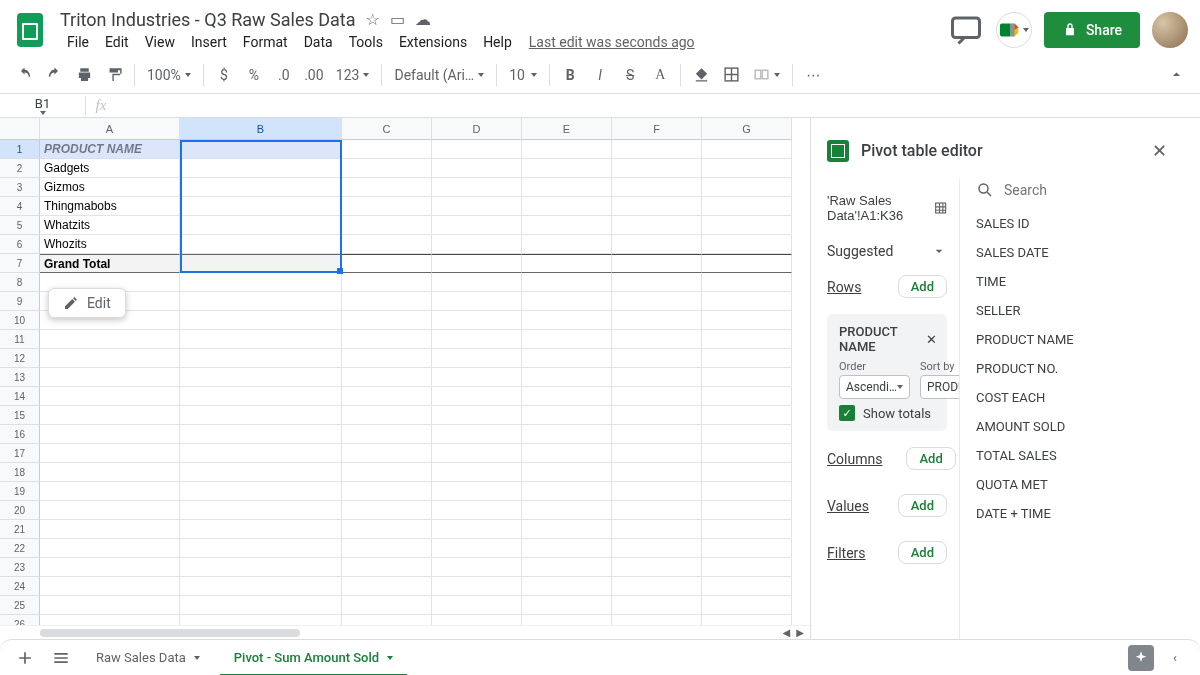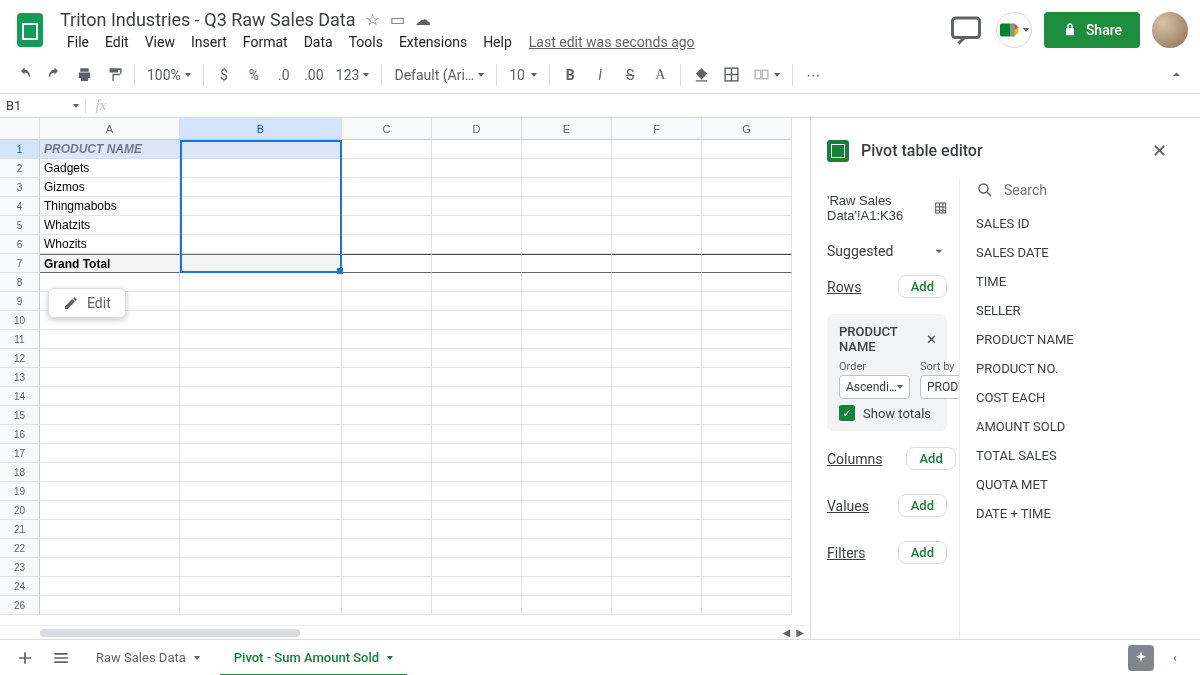--- a/index.html
+++ b/index.html
@@ -28,21 +28,21 @@
   .avatar{width:36px;height:36px;border-radius:50%;background:radial-gradient(circle at 30% 30%,#d8c4a8,#8b6e4e);}
   
   .toolbar{display:flex;align-items:center;height:38px;border-bottom:1px solid var(--gborder);padding:0 10px;gap:2px;}
   .tbtn{min-width:28px;height:28px;display:flex;align-items:center;justify-content:center;color:#5f6368;cursor:pointer;border-radius:2px;font-size:14px;}
   .tsep{width:1px;height:22px;background:#dadce0;margin:0 4px;}
   .tsel{display:flex;align-items:center;gap:4px;padding:0 6px;}
   .caret{width:0;height:0;border-left:3px solid transparent;border-right:3px solid transparent;border-top:4px solid #5f6368;}
   .tbtn svg{width:17px;height:17px;}
   
   .fxrow{display:flex;align-items:center;height:24px;border-bottom:1px solid var(--gborder);}
-  .namebox{width:86px;border-right:1px solid var(--gborder);display:flex;align-items:center;justify-content:space-between;padding:0 6px;font-size:13px;color:#3c4043;font-family:Arial;}
+  .namebox{width:86px;border-right:1px solid var(--gborder);display:flex;align-items:center;justify-content:space-between;padding:0 6px;font-size:13px;color:#3c4043;font-family:Arial;flex-direction:column;}
   .fx{width:30px;display:flex;align-items:center;justify-content:center;color:#bdc1c6;font-style:italic;font-family:serif;font-size:15px;}
   .fxinput{flex:1;}
   
   .workspace{display:flex;height:calc(675px - 56px - 38px - 24px - 36px);}
   .sheet{flex:1;display:flex;flex-direction:column;position:relative;overflow:hidden;}
   .colheads{display:flex;height:22px;}
   .corner{width:40px;border-right:1px solid #e0e0e0;border-bottom:1px solid #ccc;background:#f8f9fa;}
   .ch{flex:0 0 140px;min-width:50px;border-right:1px solid #e0e0e0;border-bottom:1px solid #ccc;background:#f8f9fa;font-size:11px;color:#5f6368;display:flex;align-items:center;justify-content:center;font-family:Arial;}
   .ch.wide{flex:0 0 162px;}
   .ch.nw{flex:0 0 90px;}
@@ -88,21 +88,21 @@
   .rccol label{font-size:11px;color:#5f6368;}
   .sel{border:1px solid #bdc1c6;background:#fff;border-radius:4px;font-size:12px;padding:4px 6px;display:flex;justify-content:space-between;align-items:center;cursor:pointer;}
   .chkrow{display:flex;align-items:center;gap:8px;font-size:13px;color:#3c4043;}
   .chkbox{width:16px;height:16px;background:#188038;border-radius:2px;display:flex;align-items:center;justify-content:center;color:#fff;font-size:11px;}
   .rpright{flex:1;padding:0 16px;display:flex;flex-direction:column;}
   .srch{display:flex;align-items:center;gap:8px;border-bottom:1px solid transparent;padding:2px 0 8px 0;color:#5f6368;}
   .srch input{border:none;outline:none;font-size:14px;flex:1;}
   .fieldlist{display:flex;flex-direction:column;gap:14px;padding-top:8px;}
   .field{font-size:13px;color:#3c4043;cursor:grab;}
   
-  .sheetbar{height:36px;border-top:1px solid var(--gborder);display:flex;align-items:center;padding:0 10px;gap:6px;}
+  .sheetbar{height:36px;border-top:1px solid var(--gborder);display:flex;align-items:center;padding:0 10px;gap:6px;border-radius:12px;}
   .sbic{width:30px;height:30px;display:flex;align-items:center;justify-content:center;color:#5f6368;cursor:pointer;border-radius:4px;}
   .tab{padding:0 14px;height:36px;display:flex;align-items:center;gap:8px;font-size:13px;color:#5f6368;cursor:pointer;}
   .tab.active{color:#188038;font-weight:500;box-shadow:inset 0 -2px 0 #188038;}
   .sbspacer{flex:1;}
   .toolbar .collapse{margin-left:auto;}
   .scrollh{height:14px;background:#fff;border-top:1px solid #f0f0f0;display:flex;align-items:center;}
   .scrollh .thumb{height:8px;width:260px;background:#dadce0;border-radius:4px;margin-left:40px;}
   .scrollh .arrows{margin-left:auto;display:flex;gap:6px;padding-right:6px;color:#5f6368;font-size:10px;}
   .explore{width:26px;height:26px;background:#80868b;border-radius:4px;display:flex;align-items:center;justify-content:center;color:#fff;}
 </style>
@@ -490,20 +490,30 @@
           <div class="cell"></div>
           <div class="cell wide"></div>
           <div class="cell nw"></div>
           <div class="cell nw"></div>
           <div class="cell nw"></div>
           <div class="cell nw"></div>
           <div class="cell nw"></div>
         </div>
         <div class="grow">
           <div class="rh">24</div>
+          <div class="cell"></div>
+          <div class="cell wide"></div>
+          <div class="cell nw"></div>
+          <div class="cell nw"></div>
+          <div class="cell nw"></div>
+          <div class="cell nw"></div>
+          <div class="cell nw"></div>
+        </div>
+        <div class="grow">
+          <div class="rh">25</div>
           <div class="cell"></div>
           <div class="cell wide"></div>
           <div class="cell nw"></div>
           <div class="cell nw"></div>
           <div class="cell nw"></div>
           <div class="cell nw"></div>
           <div class="cell nw"></div>
         </div>
         <div class="grow">
           <div class="rh">26</div>

